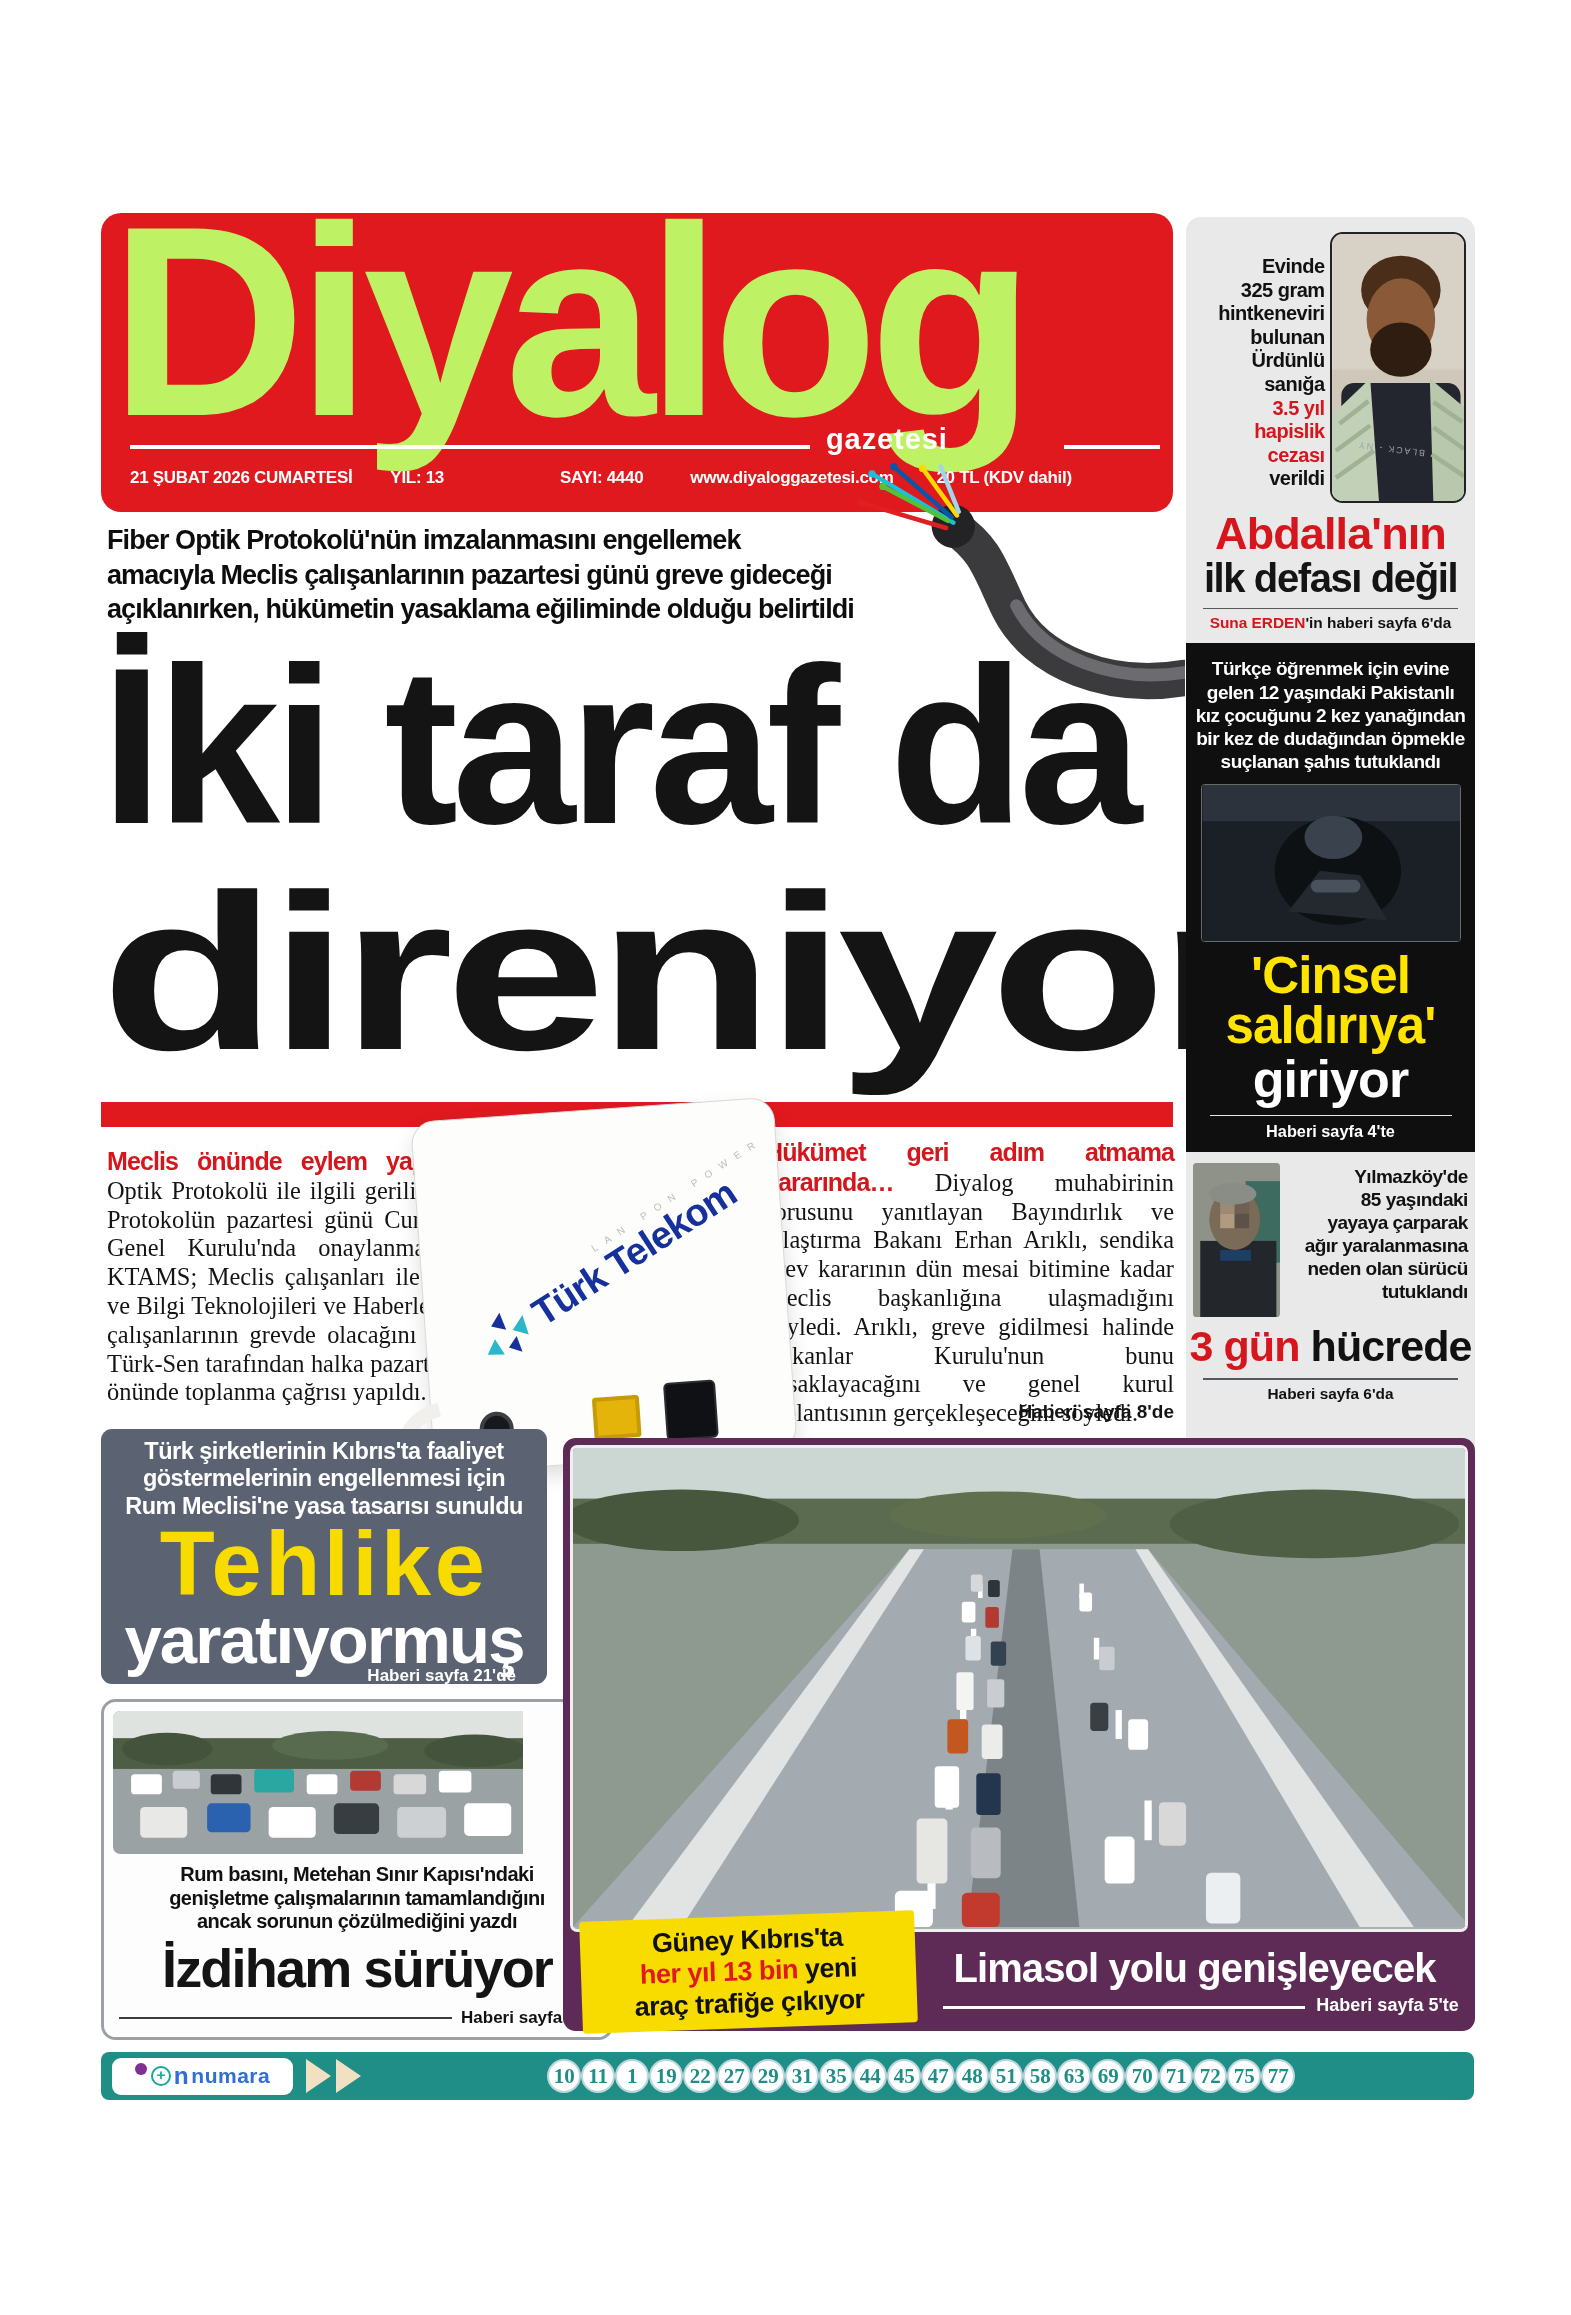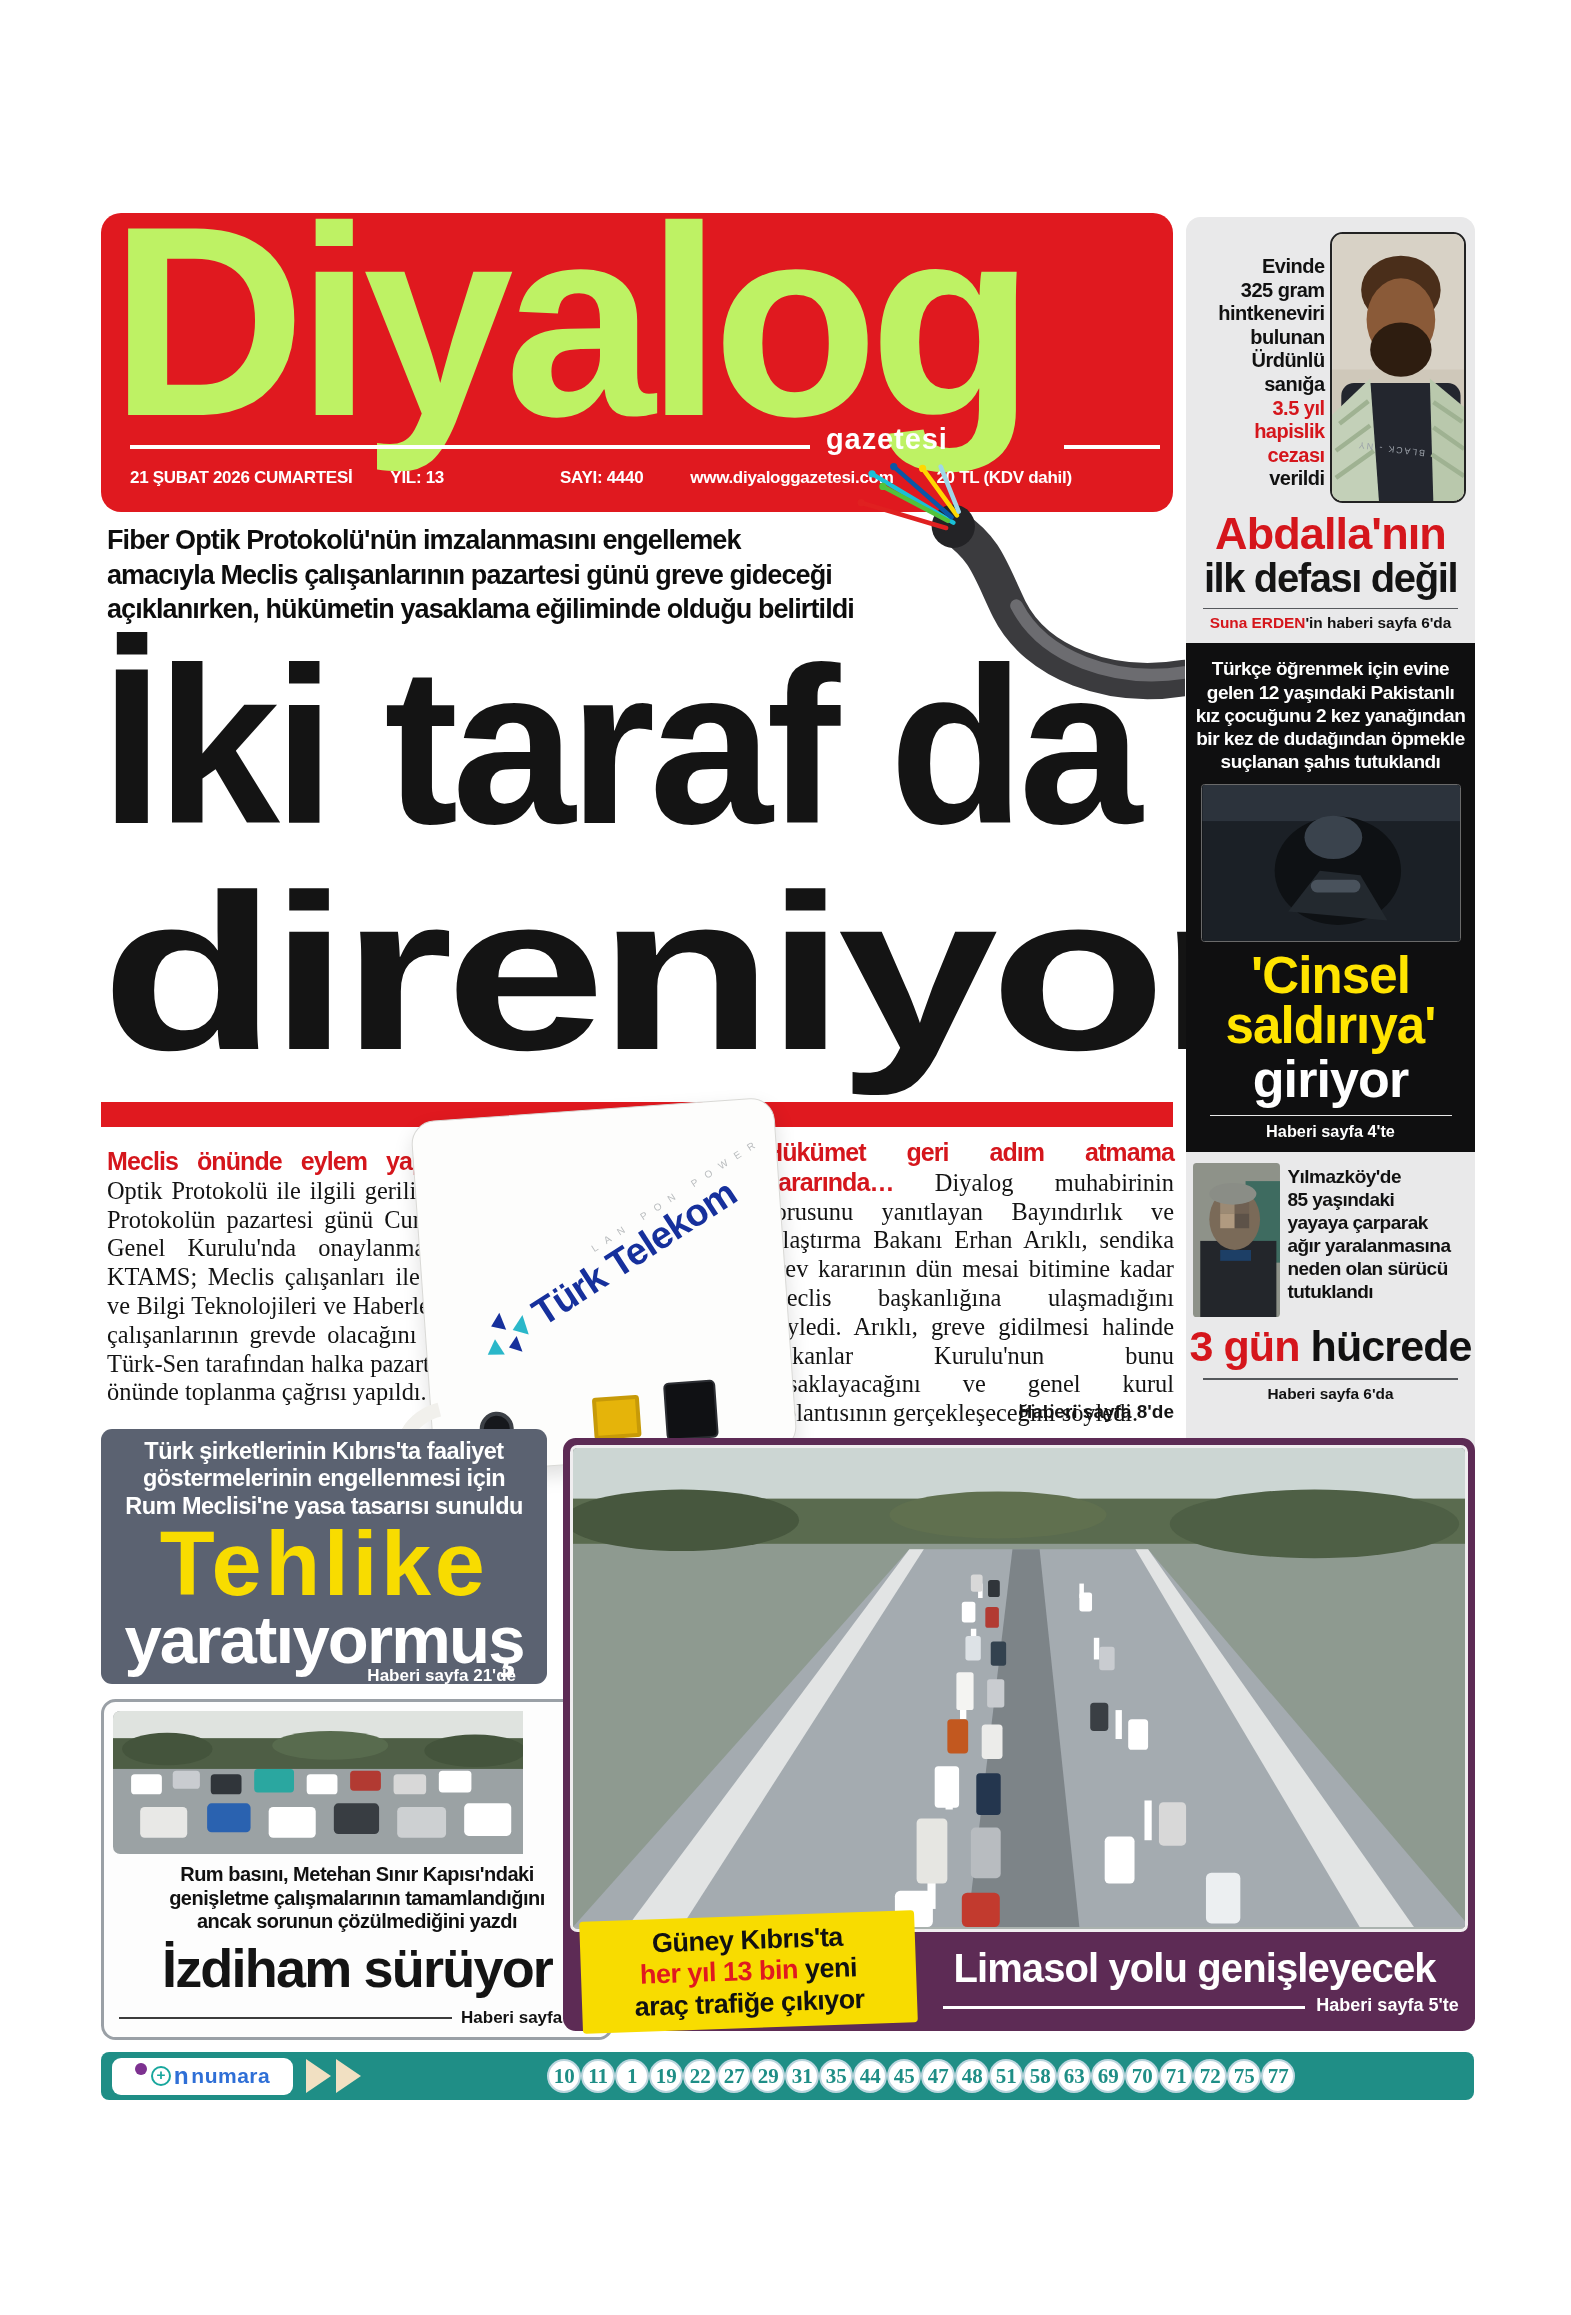--- a/index.html
+++ b/index.html
@@ -94,21 +94,21 @@
   .r2-hl-y { color:#ffe400; font-size:51px; font-weight:bold; line-height:0.98;
     letter-spacing:-0.9px; }
   .r2-hl-w { color:#fff; font-size:52px; font-weight:bold; line-height:1.08;
     letter-spacing:-0.9px; }
   .r2-rule { width:242px; height:1.8px; background:#e8e8e8; margin:7.2px auto 5.4px; }
   .r2-ref { color:#fff; font-size:16.3px; font-weight:bold; }
 
   .r3 { display:flex; gap:7.2px; padding:11px 7.2px 0 7.2px; }
   .r3-photo { width:87px; height:154px; border-radius:3.6px; overflow:hidden; flex:none; }
   .r3-deck { flex:1; font-weight:bold; font-size:19px; line-height:1.22;
-    text-align:left; letter-spacing:-0.5px; padding-top:1.8px; }
+    text-align:right; letter-spacing:-0.5px; padding-top:1.8px; }
   .r3-hl { text-align:center; font-size:43px; font-weight:bold; margin-top:5.4px;
     letter-spacing:-0.9px; }
   .r3-red { color:#d5161c; }
   .r3-ref { text-align:center; font-size:15.4px; font-weight:bold; margin-top:4.5px; }
 
   
   #tehlike { left:101px; top:1429px; width:446px; height:255px;
     background:#5b6271; border-radius:11px; text-align:center; padding-top:9px;
     overflow:hidden; }
   .teh-kicker { color:#fff; font-weight:bold; font-size:23.5px; line-height:1.16;

